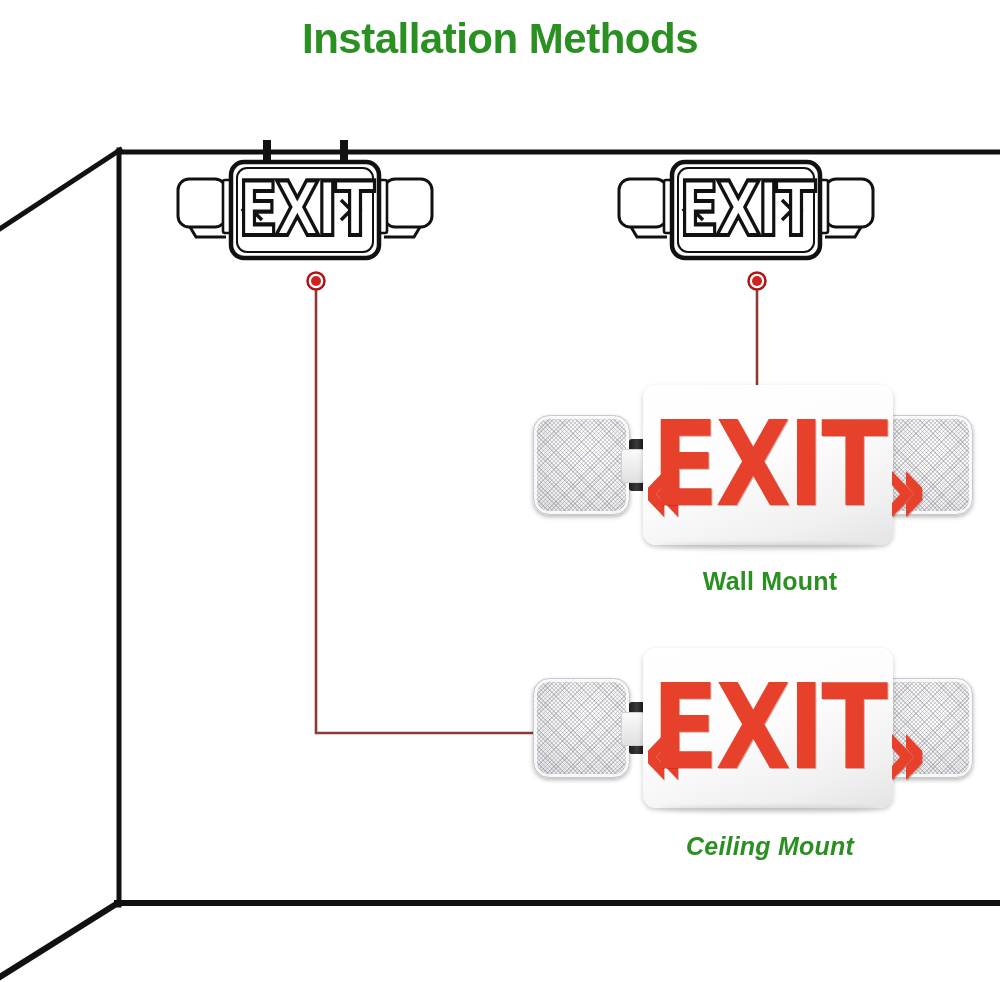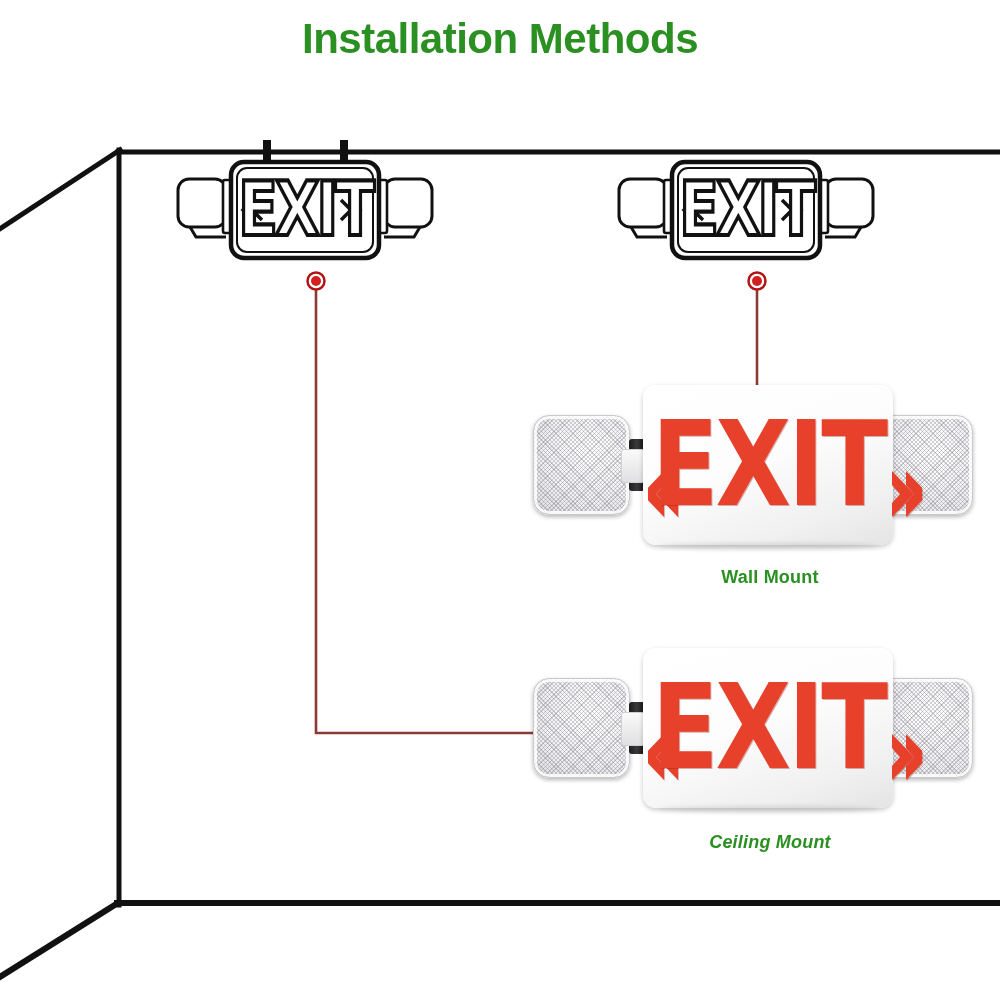--- a/index.html
+++ b/index.html
@@ -16,21 +16,21 @@
     text-align:center;
     font-size:42px;font-weight:bold;
     color:#2a9021;
     letter-spacing:-0.5px;
     line-height:1.2;
   }
 
   
   .mount-label{
     position:absolute;
-    font-size:18px;font-weight:bold;color:#2a9021;
+    font-size:25px;font-weight:bold;color:#2a9021;
     text-align:center;white-space:nowrap;
     letter-spacing:0.2px;
   }
   #wall-label{left:600px;top:567px;width:340px;}
   #ceiling-label{left:580px;top:832px;width:380px;font-style:italic;}
 
   
   #room{position:absolute;left:0;top:0;width:1000px;height:982px;}
 
   

